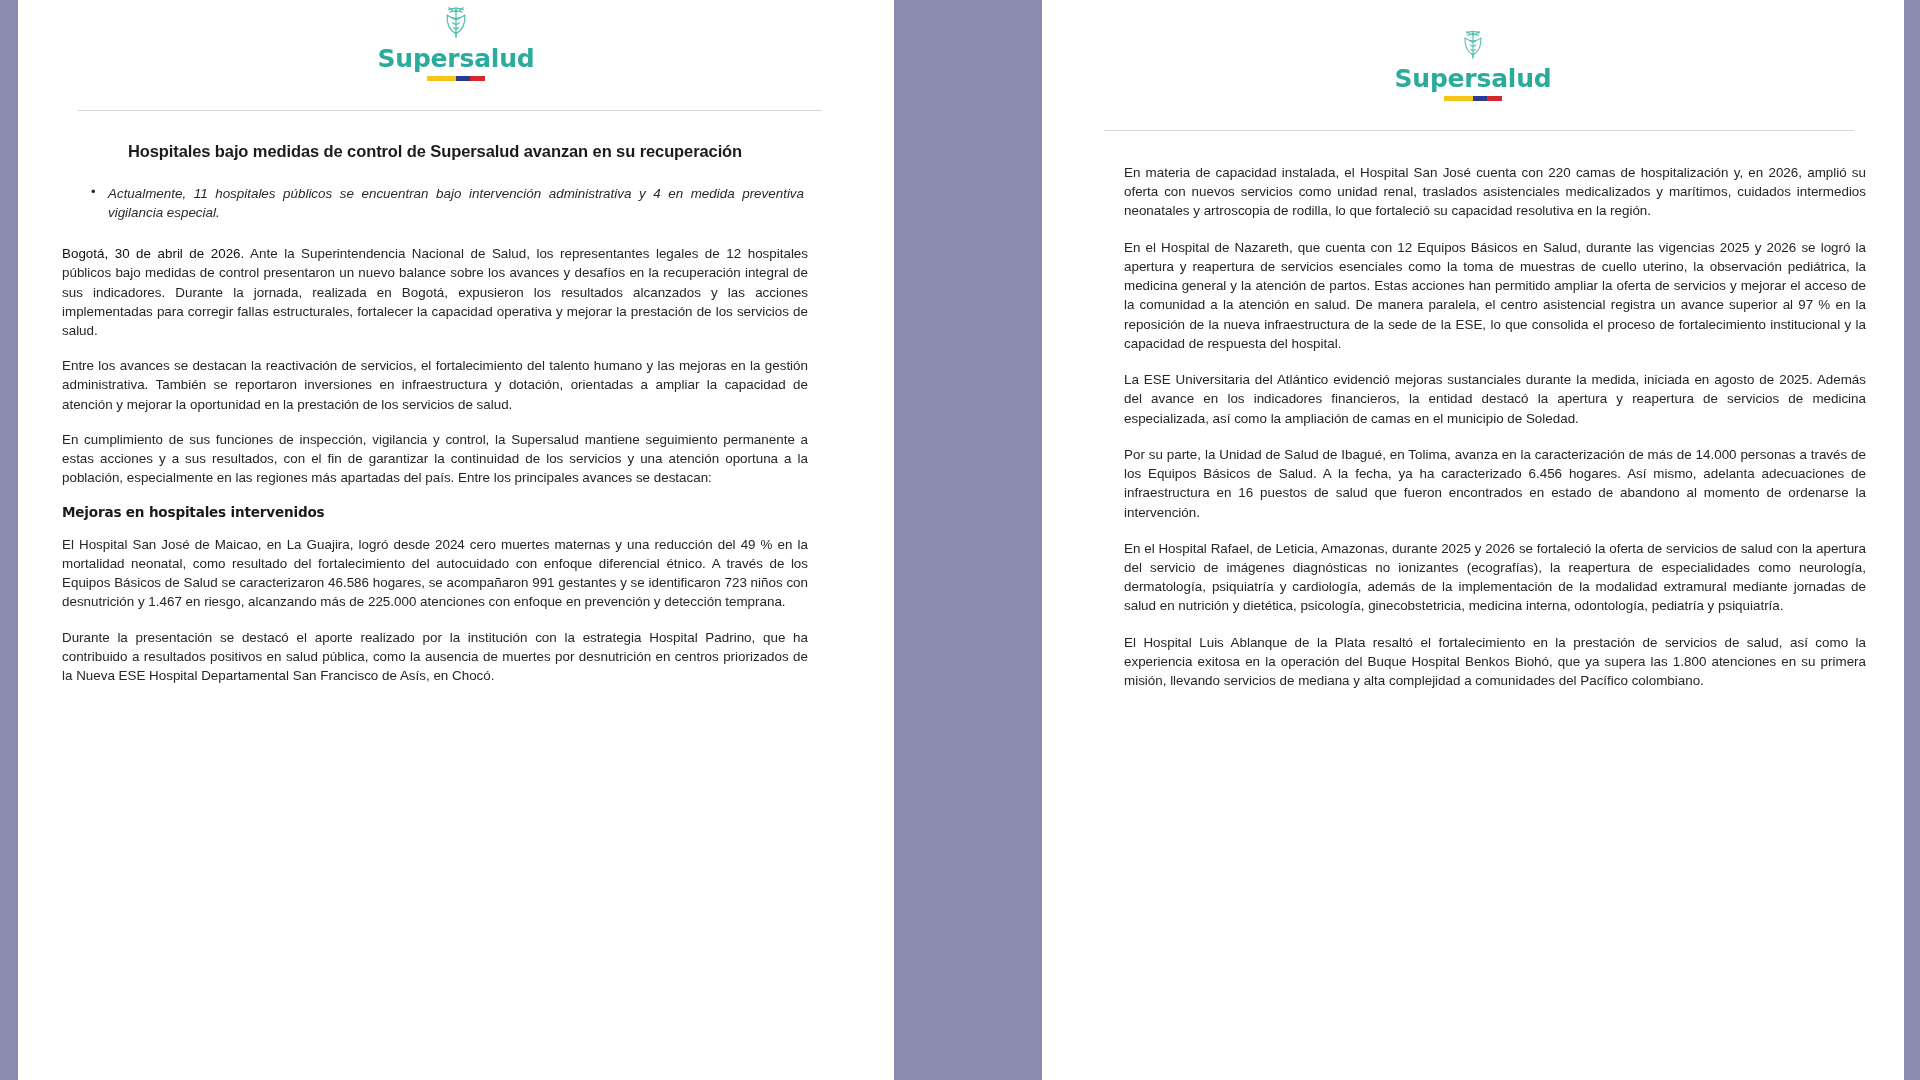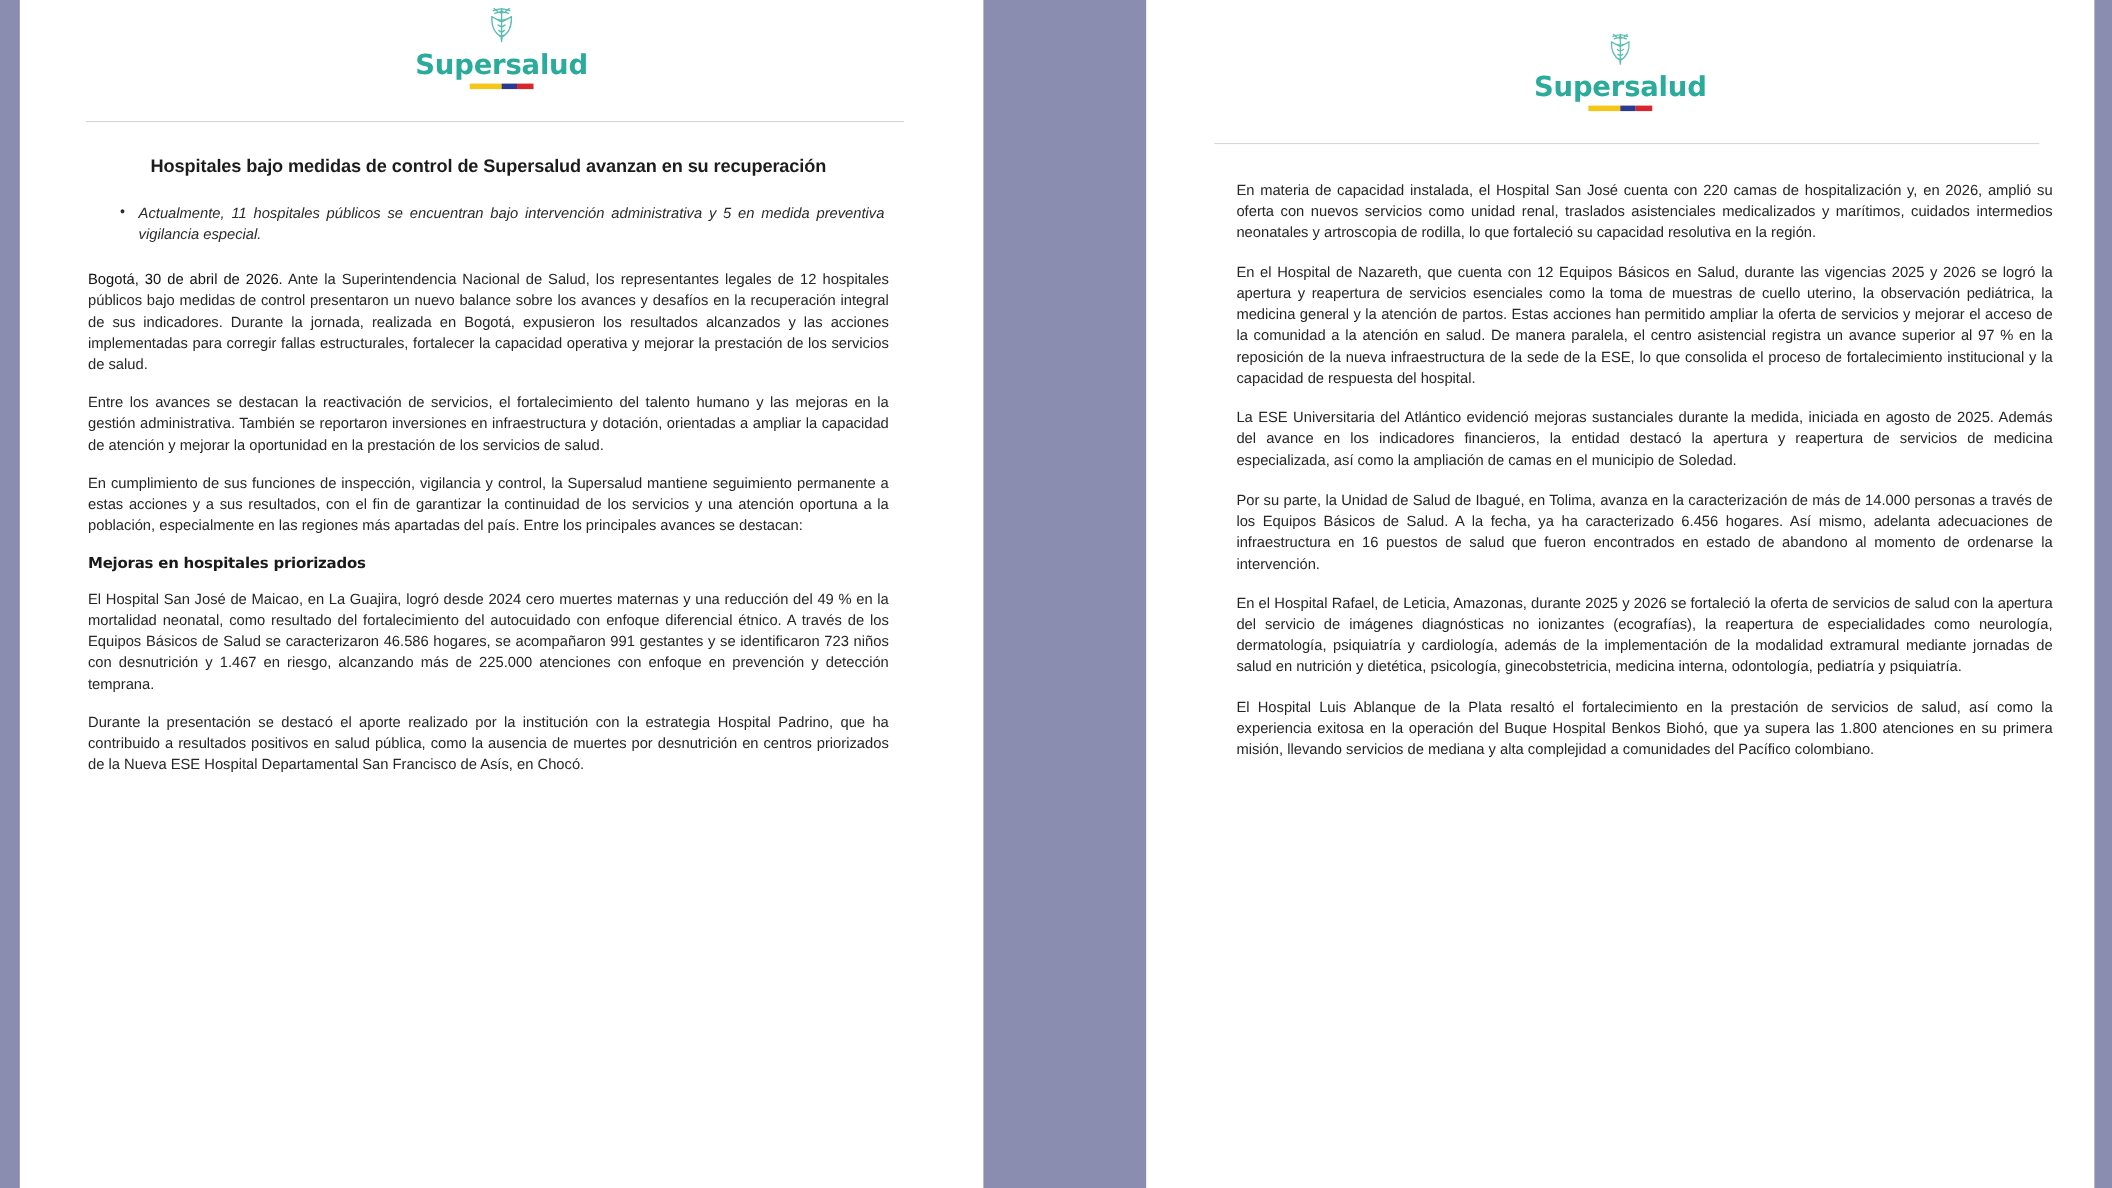--- a/index.html
+++ b/index.html
@@ -106,21 +106,21 @@
     background: #d6d6d6;
     margin: 17px 0 0 0;
   }
   .page-left .rule { margin-left: 60px; margin-right: 72px; }
   .page-right .rule { margin-left: 62px; margin-right: 50px; }
 
   
   .article {
     color: #231f20;
   }
-  .page-left .article { padding: 30px 86px 0 62px; }
+  .page-left .article { padding: 30px 86px 0 44px; }
   .page-right .article { padding: 32px 38px 0 82px; }
 
   .doc-title {
     font-family: "Liberation Sans", sans-serif;
     font-size: 16.5px;
     font-weight: 700;
     text-align: center;
     line-height: 1.32;
     margin: 0 0 21px 0;
     color: #1c1c1c;
@@ -209,29 +209,29 @@
         </span>
       </div>
       <div class="rule"></div>
     </div>
 
     <div class="article">
 
       <h1 class="doc-title">Hospitales bajo medidas de control de Supersalud avanzan en su recuperación</h1>
 
       <ul class="lede-list">
-        <li>Actualmente, 11 hospitales públicos se encuentran bajo intervención administrativa y 5 en medida preventiva vigilancia especial.</li>
+        <li>Actualmente, 11 hospitales públicos se encuentran bajo intervención administrativa y 4 en medida preventiva vigilancia especial.</li>
       </ul>
 
       <p class="body"><b class="lead">Bogotá, 30 de abril de 2026.</b> <span>Ante la Superintendencia Nacional de Salud, los representantes legales de 12 hospitales públicos bajo medidas de control presentaron un nuevo balance sobre los avances y desafíos en la recuperación integral de sus indicadores. Durante la jornada, realizada en Bogotá, expusieron los resultados alcanzados y las acciones implementadas para corregir fallas estructurales, fortalecer la capacidad operativa y mejorar la prestación de los servicios de salud.</span></p>
 
       <p class="body">Entre los avances se destacan la reactivación de servicios, el fortalecimiento del talento humano y las mejoras en la gestión administrativa. También se reportaron inversiones en infraestructura y dotación, orientadas a ampliar la capacidad de atención y mejorar la oportunidad en la prestación de los servicios de salud.</p>
       <p class="body">En cumplimiento de sus funciones de inspección, vigilancia y control, la Supersalud mantiene seguimiento permanente a estas acciones y a sus resultados, con el fin de garantizar la continuidad de los servicios y una atención oportuna a la población, especialmente en las regiones más apartadas del país. Entre los principales avances se destacan:</p>
 
-      <h3 class="subhead">Mejoras en hospitales priorizados</h3>
+      <h3 class="subhead">Mejoras en hospitales intervenidos</h3>
 
       <p class="body">El Hospital San José de Maicao, en La Guajira, logró desde 2024 cero muertes maternas y una reducción del 49 % en la mortalidad neonatal, como resultado del fortalecimiento del autocuidado con enfoque diferencial étnico. A través de los Equipos Básicos de Salud se caracterizaron 46.586 hogares, se acompañaron 991 gestantes y se identificaron 723 niños con desnutrición y 1.467 en riesgo, alcanzando más de 225.000 atenciones con enfoque en prevención y detección temprana.</p>
       <p class="body">Durante la presentación se destacó el aporte realizado por la institución con la estrategia Hospital Padrino, que ha contribuido a resultados positivos en salud pública, como la ausencia de muertes por desnutrición en centros priorizados de la Nueva ESE Hospital Departamental San Francisco de Asís, en Chocó.</p>
 
     </div>
   </div>
 
   <div class="gutter-mid"></div>
 
   <div class="page page-right">

